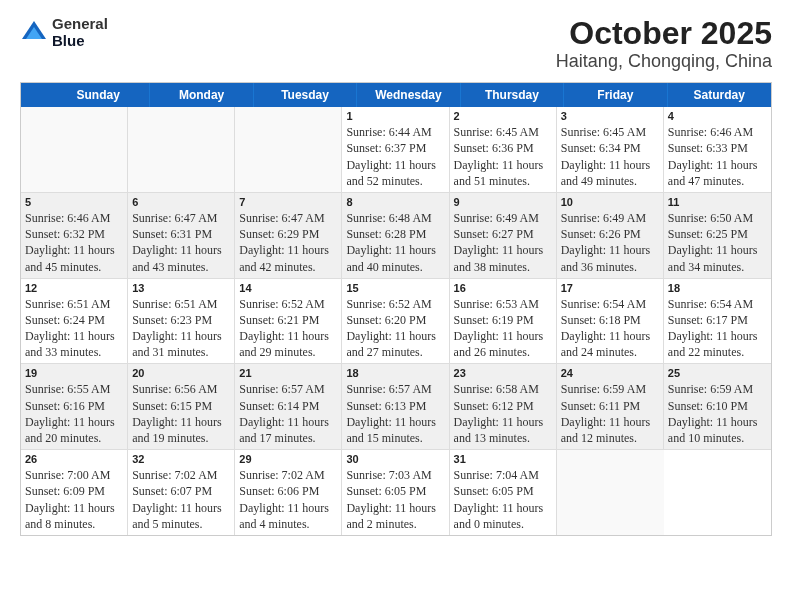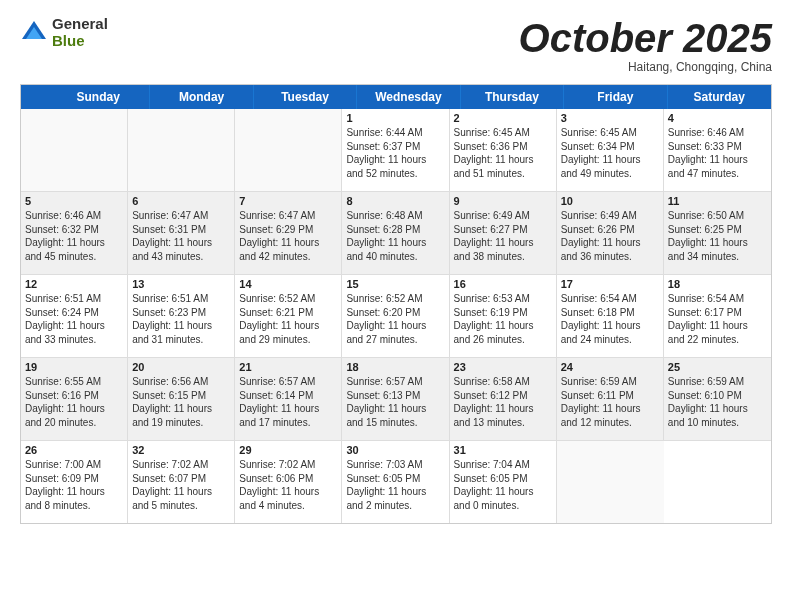--- a/index.html
+++ b/index.html
@@ -27,37 +27,36 @@
       display: flex;
       align-items: center;
       gap: 4px;
     }
     .logo-text {
       font-size: 15px;
       font-weight: bold;
       line-height: 1.1;
     }
     .logo-general { color: #333; }
-    .logo-blue { color: #4d7c0f; margin-top: 28px; }
+    .logo-blue { color: #0f172a; margin-top: 28px; }
     .logo-icon {
       width: 28px;
       height: 28px;
     }
     .title-block {
       text-align: right;
     }
     .month-title {
-      font-size: 40px;
+      font-size: 32px;
       font-weight: bold;
       color: #222;
       line-height: 1.1;
-      font-style: italic;
     }
     .subtitle {
-      font-size: 12px;
+      font-size: 18px;
       color: #444;
     }
     .calendar {
       flex: 1;
       display: flex;
       flex-direction: column;
       border: 1px solid #ccc;
     }
     .cal-header {
       display: grid;
@@ -98,23 +97,24 @@
     .cal-cell:last-child { border-right: none; }
     .cal-cell.empty { background: #f9f9f9; }
     .cal-cell.shaded { background: #f0f0f0; }
     .day-number {
       font-size: 11px;
       font-weight: bold;
       color: #222;
       margin-bottom: 2px;
     }
     .cell-info {
-      font-size: 10px;
+      font-size: 12px;
       color: #333;
       line-height: 1.35;
+      font-family: Liberation Serif, serif;
     }
   </style>
 </head>
 <body>
 
 <div class="page">
   <div class="header">
     <div class="logo">
       <svg class="logo-icon" viewBox="0 0 28 28">
         <polygon points="14,2 26,20 2,20" fill="#1565c0"></polygon>

